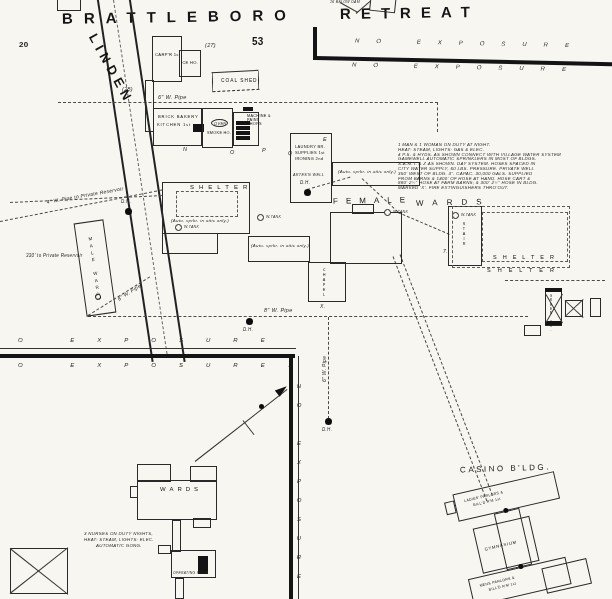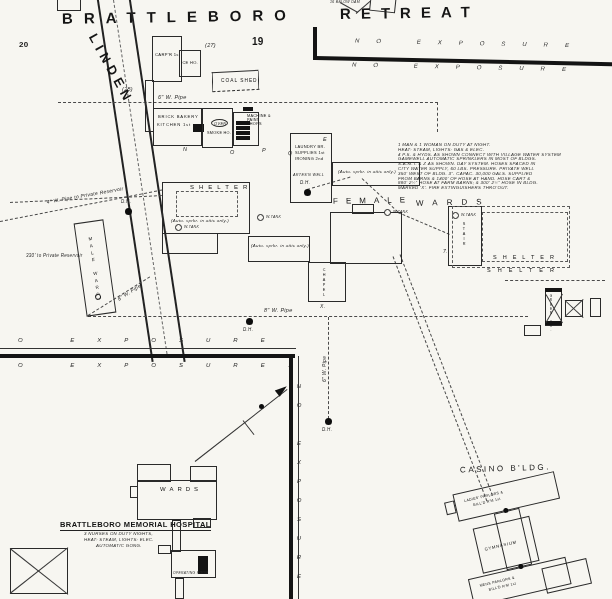--- a/index.html
+++ b/index.html
@@ -20,21 +20,21 @@
   .nw{white-space:nowrap;}
 </style>
 </head>
 <body>
 
 <div class="m">
 
   <div class="lbl" style="left:62px;top:8px;font-size:15px;letter-spacing:11px;transform:rotate(-0.9deg);font-weight:bold;">BRATTLEBORO</div>
   <div class="lbl" style="left:340px;top:4px;font-size:15px;letter-spacing:10px;transform:rotate(-0.9deg);font-weight:bold;">RETREAT</div>
   <div class="lbl" style="left:19px;top:40px;font-size:8px;font-weight:bold;">20</div>
-  <div class="lbl" style="left:252px;top:36px;font-size:10px;font-weight:bold;">19</div>
+  <div class="lbl" style="left:252px;top:36px;font-size:10px;font-weight:bold;">53</div>
   <div class="lbl it" style="left:205px;top:42px;font-size:5.5px;">(27)</div>
   <div class="lbl it" style="left:122px;top:86px;font-size:5.5px;">(25)</div>
 
   <div class="lbl it" style="left:330px;top:0px;font-size:3.5px;">16 BELOW DAM</div>
   <div class="xl" style="left:340px;top:2px;width:20px;transform:rotate(29deg);"></div>
   <div class="xl" style="left:356px;top:13px;width:19px;transform:rotate(-41deg);"></div>
   <div class="b" style="left:370px;top:-7px;width:26px;height:19px;transform:rotate(6deg);"></div>
   <div class="b" style="left:57px;top:-4px;width:24px;height:15px;"></div>
 
   <div style="left:96px;top:-6px;width:1.6px;height:372px;background:#222;transform:rotate(-8.6deg);transform-origin:top center;"></div>
@@ -195,21 +195,20 @@
     <div class="lbl it nw" style="left:0;top:38.4px;font-size:4.4px;">880' 2½" HOSE AT FARM BARNS; &amp; 300' 2½" HOSE IN BLDG.</div>
     <div class="lbl it nw" style="left:0;top:43.2px;font-size:4.4px;">MARKED 'X'. FIRE EXTINGUISHERS THRO'OUT.</div>
   </div>
 
   <div class="b" style="left:137px;top:480px;width:80px;height:40px;"></div>
   <div class="b" style="left:137px;top:464px;width:34px;height:18px;"></div>
   <div class="b" style="left:190px;top:466px;width:27px;height:16px;"></div>
   <div class="b" style="left:193px;top:518px;width:18px;height:10px;"></div>
   <div class="b" style="left:130px;top:486px;width:8px;height:12px;"></div>
   <div class="lbl" style="left:160px;top:486px;font-size:6px;letter-spacing:4px;">WARDS</div>
-  <div class="lbl" style="left:60px;top:520px;font-size:7.5px;font-weight:bold;letter-spacing:.4px;border-bottom:1px solid #222;padding-bottom:1px;">BRATTLEBORO MEMORIAL HOSPITAL</div>
   <div class="lbl it" style="left:84px;top:531px;font-size:4.4px;">3 NURSES ON DUTY NIGHTS,</div>
   <div class="lbl it" style="left:84px;top:537px;font-size:4.4px;">HEAT: STEAM, LIGHTS: ELEC.</div>
   <div class="lbl it" style="left:96px;top:543px;font-size:4.4px;">AUTOMATIC GONG.</div>
   <div class="b" style="left:172px;top:520px;width:9px;height:32px;"></div>
   <div class="b" style="left:171px;top:550px;width:45px;height:28px;"></div>
   <div class="b" style="left:158px;top:545px;width:13px;height:9px;"></div>
   <div class="sol" style="left:198px;top:556px;width:10px;height:18px;"></div>
   <div class="lbl it" style="left:173px;top:571px;font-size:3.4px;">OPERATING ROOM</div>
   <div class="b" style="left:175px;top:578px;width:9px;height:21px;"></div>
 

